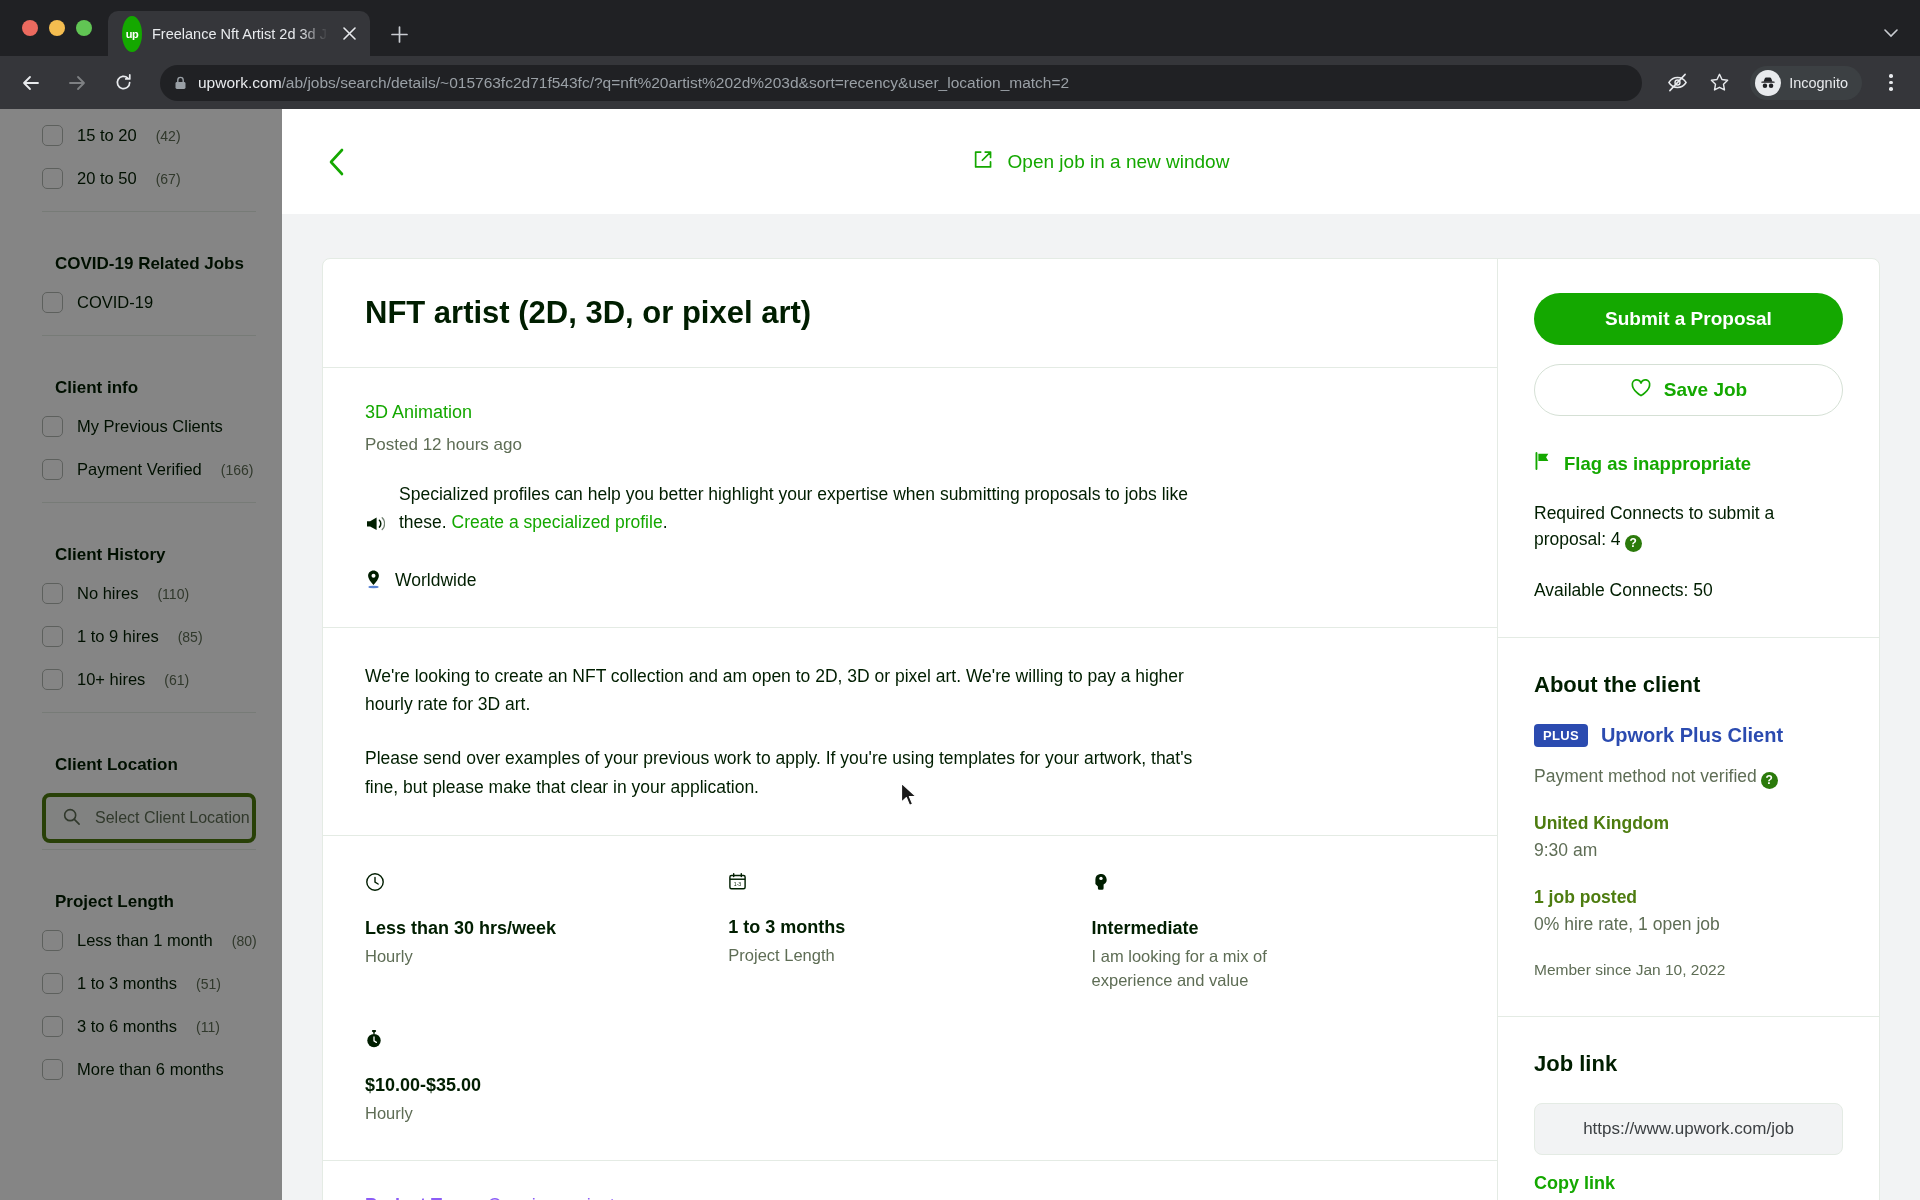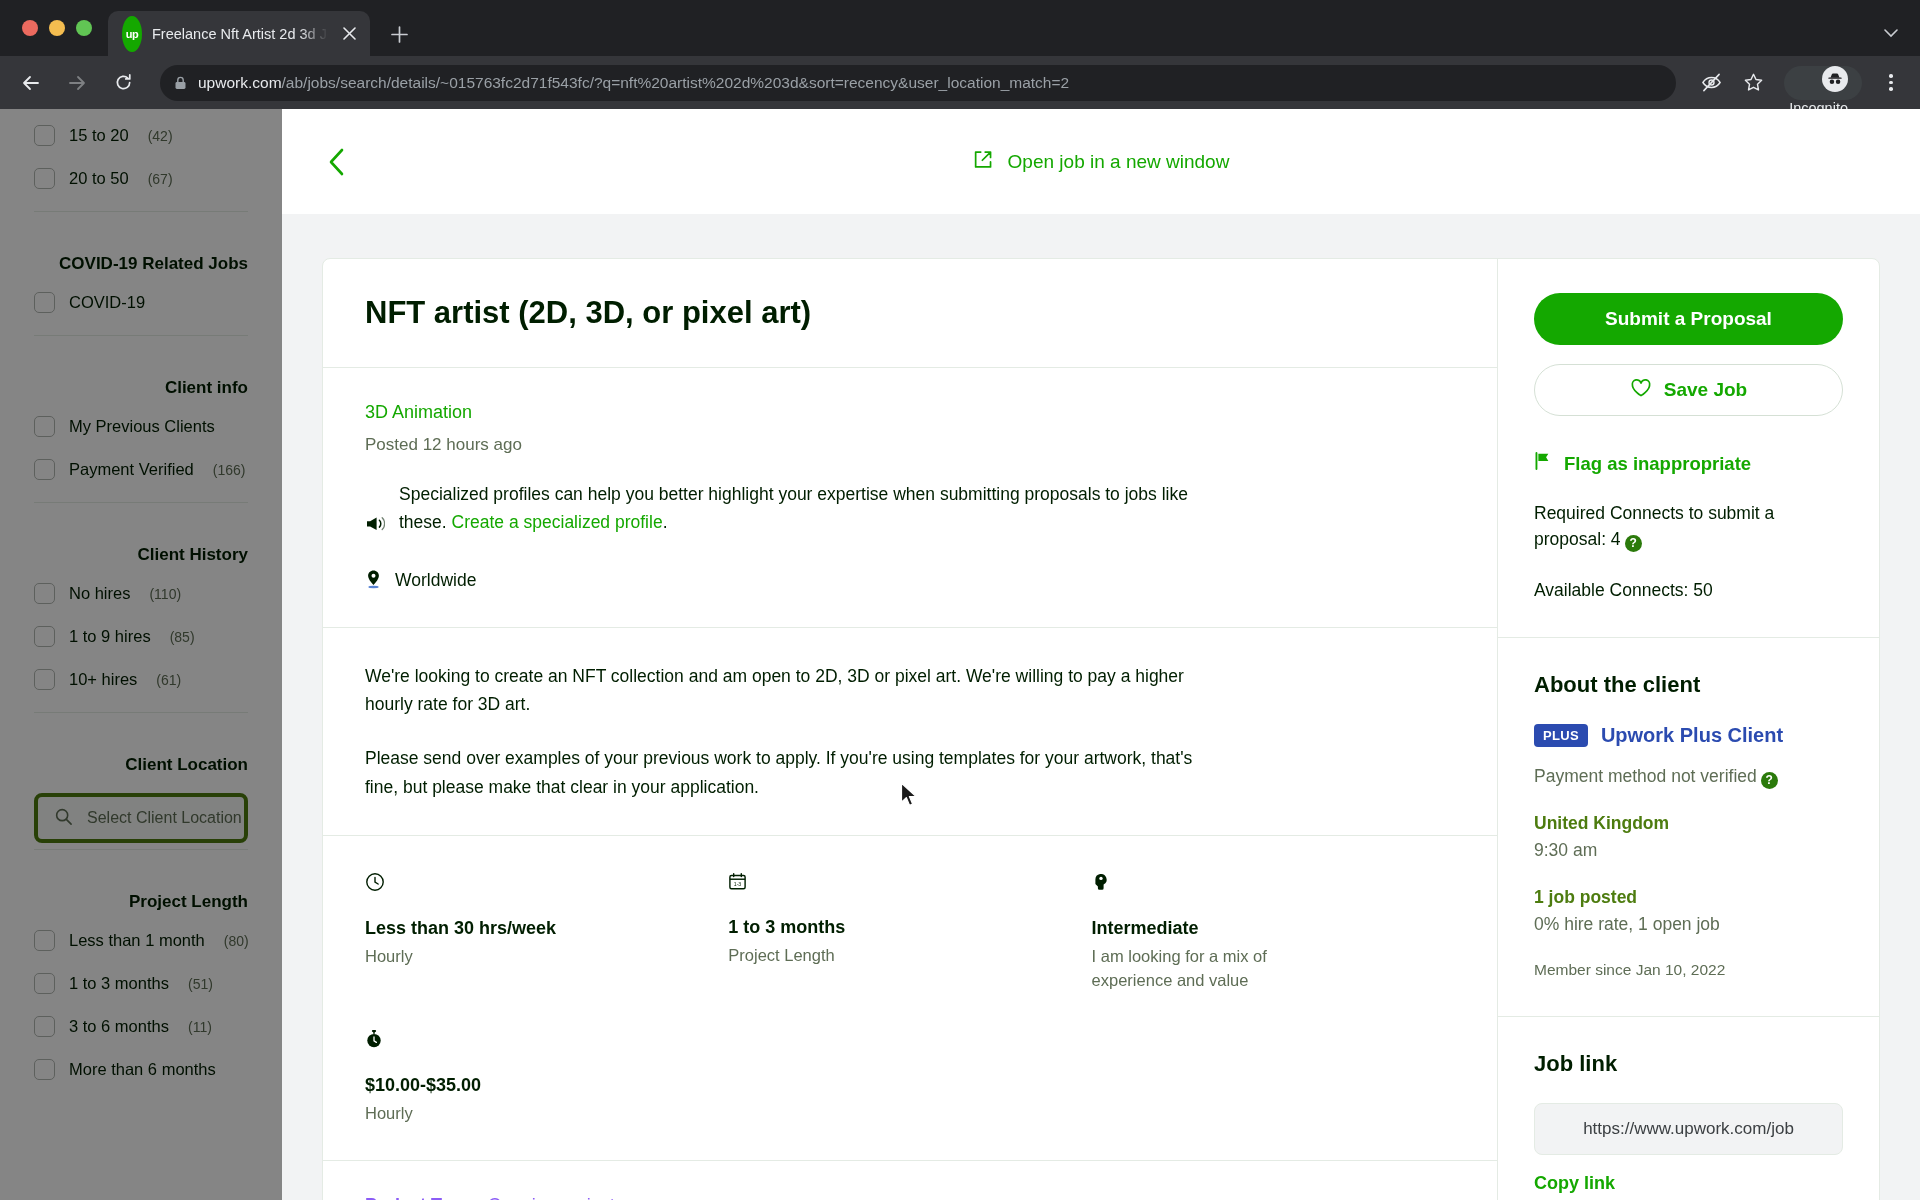--- a/index.html
+++ b/index.html
@@ -72,44 +72,44 @@
     font-size: 15.5px; color: #9aa0a6; white-space: nowrap; overflow: hidden;
     text-overflow: ellipsis;
   }
   .url-text b { color: #e8eaed; font-weight: 400; }
   .tb-icon {
     width: 34px; height: 34px; display: flex; align-items: center;
     justify-content: center; color: #e8eaed; flex: 0 0 34px;
   }
   .incognito-chip {
     height: 34px; background: #3c4043; border-radius: 17px; display: flex;
-    align-items: flex-end; gap: 8px; padding: 0 14px 0 5px; margin-left: 6px; flex-direction: column;
+    align-items: center; gap: 8px; padding: 0 14px 0 5px; margin-left: 6px;
   }
   .incognito-avatar {
     width: 26px; height: 26px; border-radius: 50%; background: #e8eaed;
     display: flex; align-items: center; justify-content: center; flex: 0 0 26px;
   }
   .incognito-label { color: #e8eaed; font-size: 14.5px; }
   .kebab {
     width: 34px; height: 34px; display: flex; flex-direction: column;
     align-items: center; justify-content: center; gap: 3px; margin-left: 4px;
   }
   .kebab i { width: 3.5px; height: 3.5px; border-radius: 50%; background: #e8eaed; display: block; }
 
   
   .viewport { flex: 1; position: relative; background: #fff; overflow: hidden; }
 
   
   .filters {
-    position: absolute; left: 0; top: 0; width: 282px; height: 100%;
-    background: #fff; padding: 0 34px; overflow: hidden; text-align: right;
+    position: absolute; left: 8px; top: 0; width: 282px; height: 100%;
+    background: #fff; padding: 0 34px; overflow: hidden;
   }
   .filter-group { padding-top: 2px; }
   .filter-heading {
-    font-size: 17px; font-weight: 700; color: #001e00; margin: 34px 0 18px;
+    font-size: 17px; font-weight: 700; color: #001e00; margin: 34px 13px 18px;
     white-space: nowrap;
   }
   .filter-row { display: flex; align-items: center; gap: 14px; margin-bottom: 22px; white-space: nowrap; }
   .cbox {
     width: 21px; height: 21px; border: 1.5px solid #b3b8b3; border-radius: 5px;
     background: #fff; flex: 0 0 21px;
   }
   .filter-label { font-size: 16.5px; color: #001e00; }
   .filter-count { font-size: 14px; color: #5e6d55; margin-left: 5px; }
   .filter-divider { height: 1px; background: #e4ebe4; margin: 6px 0; }

